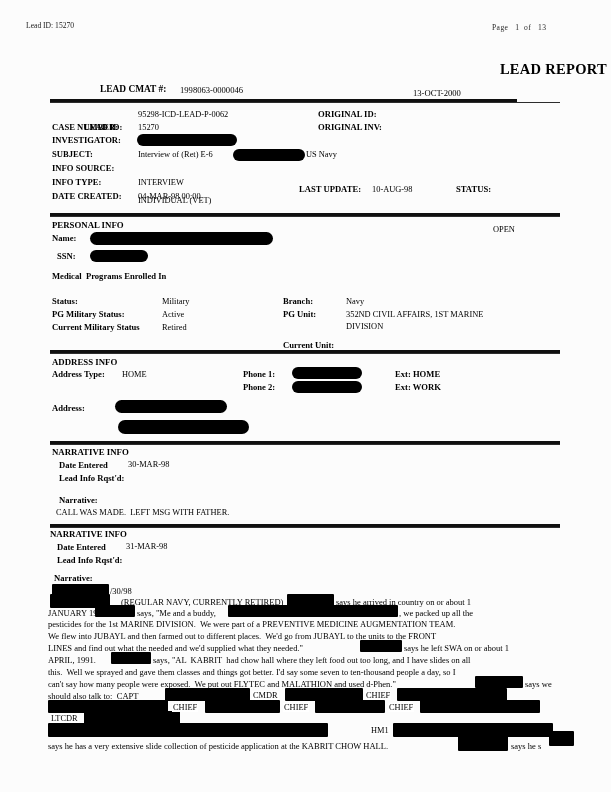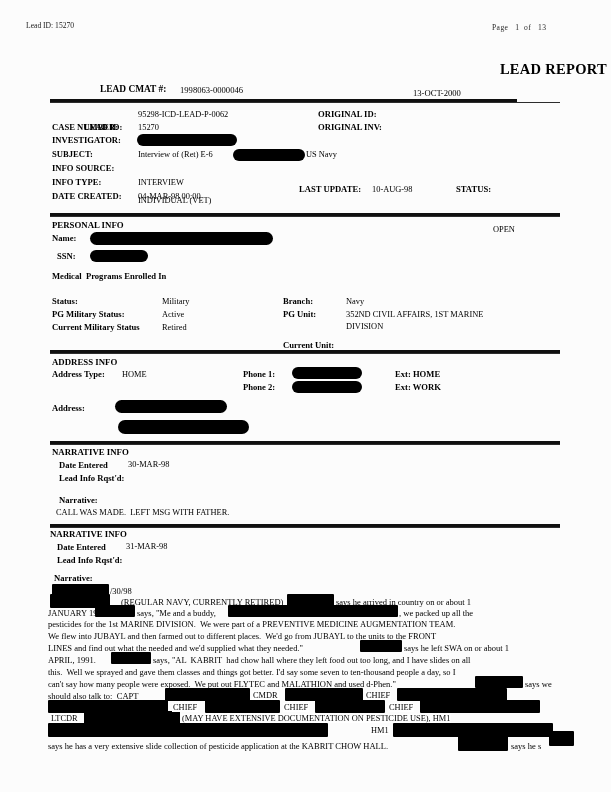--- a/index.html
+++ b/index.html
@@ -258,21 +258,20 @@
   <div class="redact hard" style="left:48px; top:700px; width:120px; height:13px;"></div>
   <div class="narr-tag" style="left:172px; top:703px;">CHIEF</div>
   <div class="redact hard" style="left:205px; top:700px; width:75px; height:13px;"></div>
   <div class="narr-tag" style="left:283px; top:703px;">CHIEF</div>
   <div class="redact hard" style="left:315px; top:700px; width:70px; height:13px;"></div>
   <div class="narr-tag" style="left:388px; top:703px;">CHIEF</div>
   <div class="redact hard" style="left:420px; top:700px; width:120px; height:13px;"></div>
 
   <div class="narr-tag" style="left:50px; top:714px;">LTCDR</div>
   <div class="redact hard" style="left:84px; top:711px; width:96px; height:13px;"></div>
-  <div class="narr-tag" style="left:181px; top:714px;">(MAY HAVE EXTENSIVE DOCUMENTATION ON PESTICIDE USE), HM1</div>
 
   <div class="redact hard" style="left:48px; top:723px; width:280px; height:14px;"></div>
   <div class="narr-tag" style="left:370px; top:726px;">HM1</div>
   <div class="redact hard" style="left:393px; top:723px; width:160px; height:14px;"></div>
 
   <div class="narr-word" style="left:48px; top:741px;">says he has a very extensive slide collection of pesticide application at the KABRIT CHOW HALL.</div>
   <div class="redact hard" style="left:458px; top:735px; width:50px; height:16px;"></div>
   <div class="narr-word" style="left:511px; top:741px;">says he s</div>
   <div class="redact hard" style="left:549px; top:731px; width:25px; height:15px;"></div>
 

